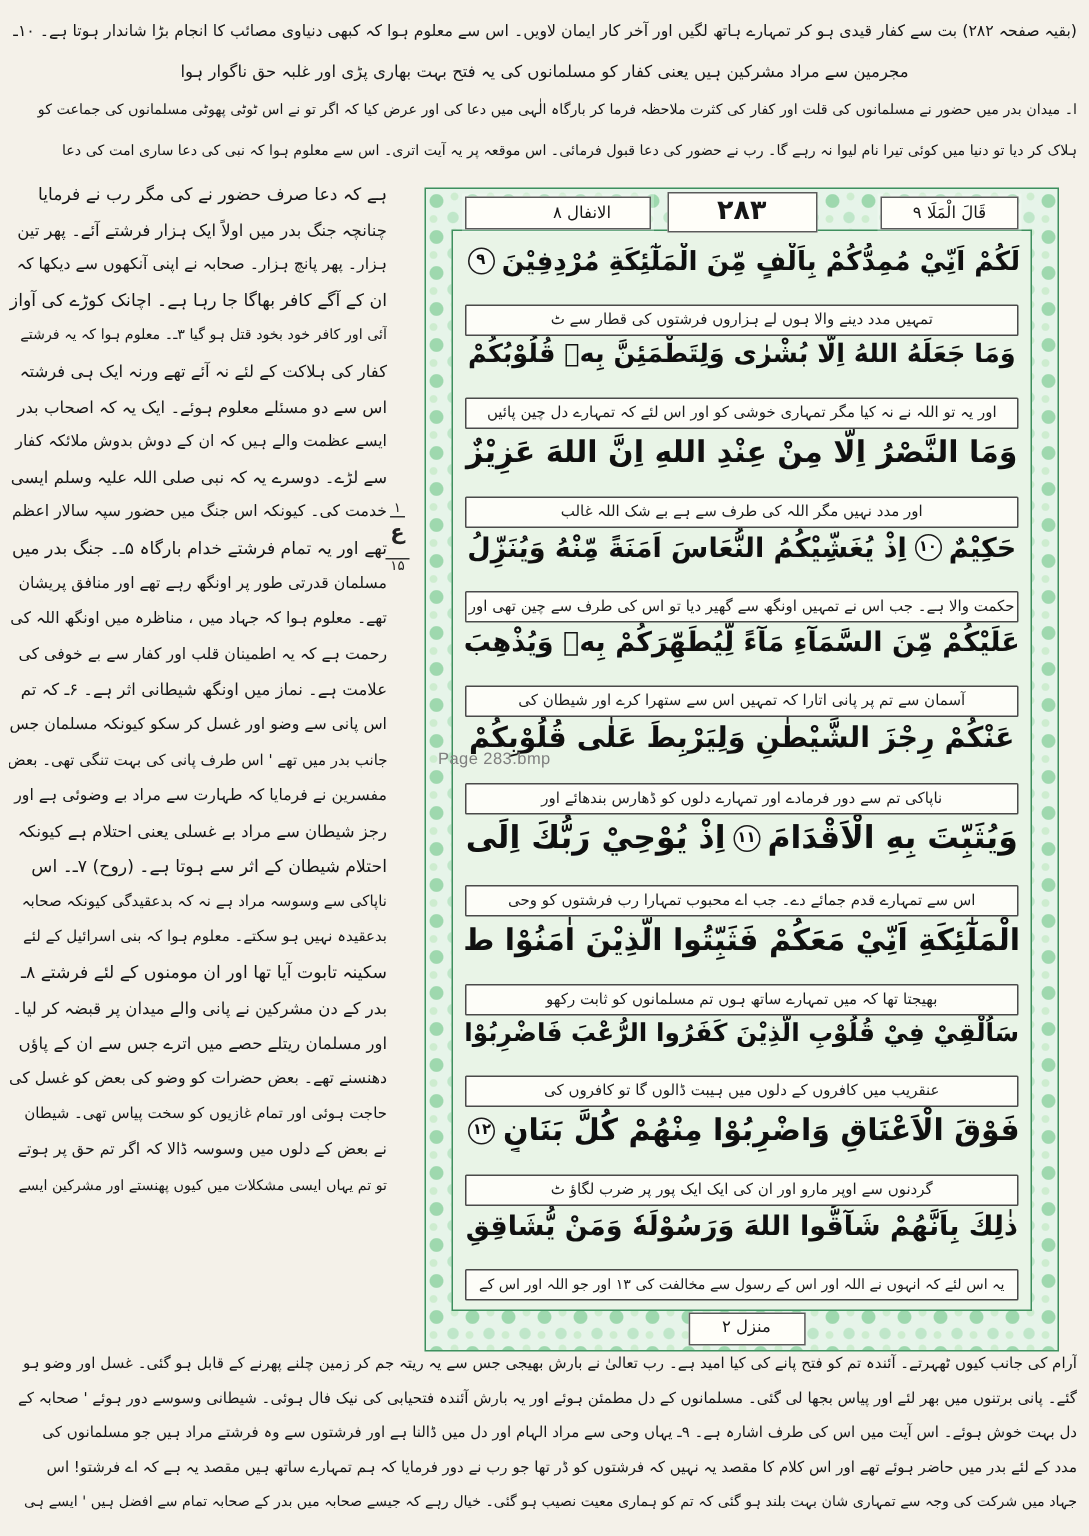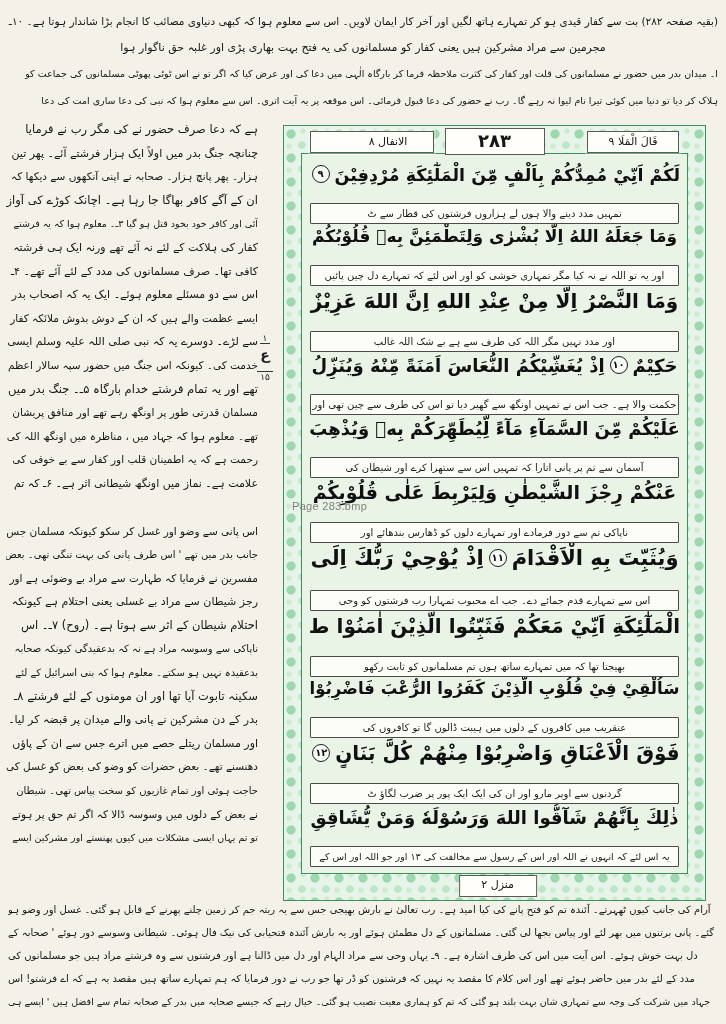--- a/index.html
+++ b/index.html
@@ -10,21 +10,21 @@
   }
   
   .top-comm{position:absolute;top:8px;right:8px;left:8px;direction:rtl;}
   .top-comm .cline{font-size:11px;line-height:26.5px;white-space:nowrap;overflow:hidden;text-align:right;}
   .top-comm .cline:nth-of-type(2){text-align:center;}
 
   .left-col{position:absolute;top:118px;left:6px;width:252px;direction:rtl;}
   .left-col .cline{font-size:11.5px;line-height:23.6px;white-space:nowrap;overflow:hidden;text-align:right;}
 
   .bottom-comm{position:absolute;top:898px;right:8px;left:8px;direction:rtl;}
-  .bottom-comm .cline{font-size:11px;line-height:23px;white-space:nowrap;overflow:hidden;text-align:left;}
+  .bottom-comm .cline{font-size:11px;line-height:23px;white-space:nowrap;overflow:hidden;text-align:right;}
 
   .margin-note{position:absolute;left:254px;top:326px;width:22px;text-align:center;direction:rtl;color:#222;}
   .margin-note .mn-top{font-size:9px;line-height:10px;border-bottom:1px solid #333;display:inline-block;padding:0 3px;}
   .margin-note .mn-mid{font-size:14px;line-height:20px;font-weight:bold;}
   .margin-note .mn-bot{font-size:9px;line-height:10px;border-top:1px solid #333;display:inline-block;padding:0 3px;}
 
   
   .qframe{
     position:absolute;left:283px;top:125px;width:423px;height:776px;
     box-sizing:border-box;border:1.5px solid #3e8f5e;
@@ -107,42 +107,41 @@
     <div class="cline fit" style="font-size: 11px;">چنانچہ جنگ بدر میں اولاً ایک ہزار فرشتے آئے۔ پھر تین</div>
 
     <div class="cline fit" style="font-size: 10.5px;">ہزار۔ پھر پانچ ہزار۔ صحابہ نے اپنی آنکھوں سے دیکھا کہ</div>
 
     <div class="cline fit">ان کے آگے کافر بھاگا جا رہا ہے۔ اچانک کوڑے کی آواز</div>
 
     <div class="cline fit" style="font-size: 9.5px;">آئی اور کافر خود بخود قتل ہو گیا ۳ـ۔ معلوم ہوا کہ یہ فرشتے</div>
 
     <div class="cline fit" style="font-size: 11px;">کفار کی ہلاکت کے لئے نہ آئے تھے ورنہ ایک ہی فرشتہ</div>
 
-    <div class="cline fit" style="font-size: 11px;">کافی تھا۔ صرف مسلمانوں کی مدد کے لئے آئے تھے۔ ۴ـ</div>
 
     <div class="cline fit" style="font-size: 11px;">اس سے دو مسئلے معلوم ہوئے۔ ایک یہ کہ اصحاب بدر</div>
 
     <div class="cline fit" style="font-size: 10.5px;">ایسے عظمت والے ہیں کہ ان کے دوش بدوش ملائکہ کفار</div>
 
     <div class="cline fit" style="font-size: 11px;">سے لڑے۔ دوسرے یہ کہ نبی صلی اللہ علیہ وسلم ایسی</div>
 
 
     <div class="cline fit" style="font-size: 10.5px;">خدمت کی۔ کیونکہ اس جنگ میں حضور سپہ سالار اعظم</div>
 
     <div class="cline fit">تھے اور یہ تمام فرشتے خدام بارگاہ ۵ـ۔ جنگ بدر میں</div>
 
     <div class="cline fit" style="font-size: 10.5px;">مسلمان قدرتی طور پر اونگھ رہے تھے اور منافق پریشان</div>
 
     <div class="cline fit" style="font-size: 10.5px;">تھے۔ معلوم ہوا کہ جہاد میں ، مناظرہ میں اونگھ اللہ کی</div>
 
     <div class="cline fit" style="font-size: 10.5px;">رحمت ہے کہ یہ اطمینان قلب اور کفار سے بے خوفی کی</div>
 
     <div class="cline fit" style="font-size: 11px;">علامت ہے۔ نماز میں اونگھ شیطانی اثر ہے۔ ۶ـ کہ تم</div>
 
-    <div class="cline fit" style="font-size: 10.5px; margin-top: 24px;">اس پانی سے وضو اور غسل کر سکو کیونکہ مسلمان جس</div>
+    <div class="cline fit" style="font-size: 10.5px;">اس پانی سے وضو اور غسل کر سکو کیونکہ مسلمان جس</div>
 
     <div class="cline fit" style="font-size: 10px;">جانب بدر میں تھے ' اس طرف پانی کی بہت تنگی تھی۔ بعض</div>
 
     <div class="cline fit" style="font-size: 10.5px;">مفسرین نے فرمایا کہ طہارت سے مراد بے وضوئی ہے اور</div>
 
     <div class="cline fit" style="font-size: 11px;">رجز شیطان سے مراد بے غسلی یعنی احتلام ہے کیونکہ</div>
 
     <div class="cline fit">احتلام شیطان کے اثر سے ہوتا ہے۔ (روح) ۷ـ۔ اس</div>
 
     <div class="cline fit" style="font-size: 10px;">ناپاکی سے وسوسہ مراد ہے نہ کہ بدعقیدگی کیونکہ صحابہ</div>

